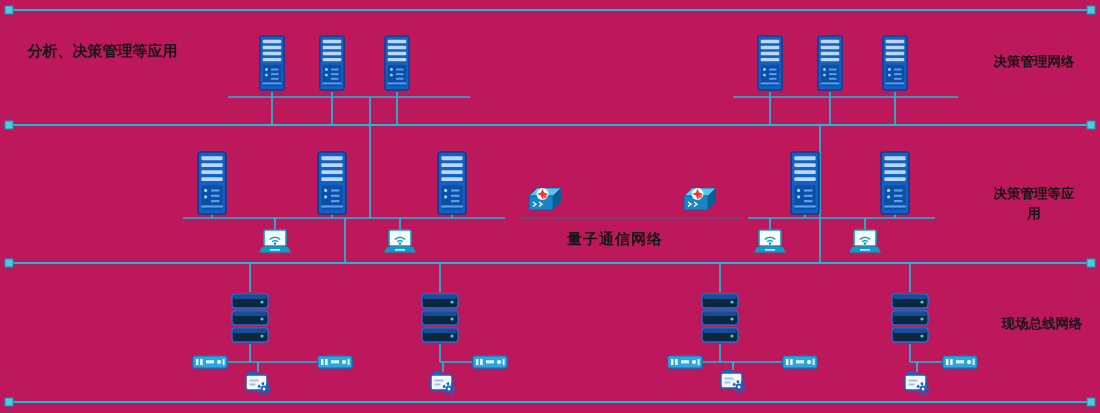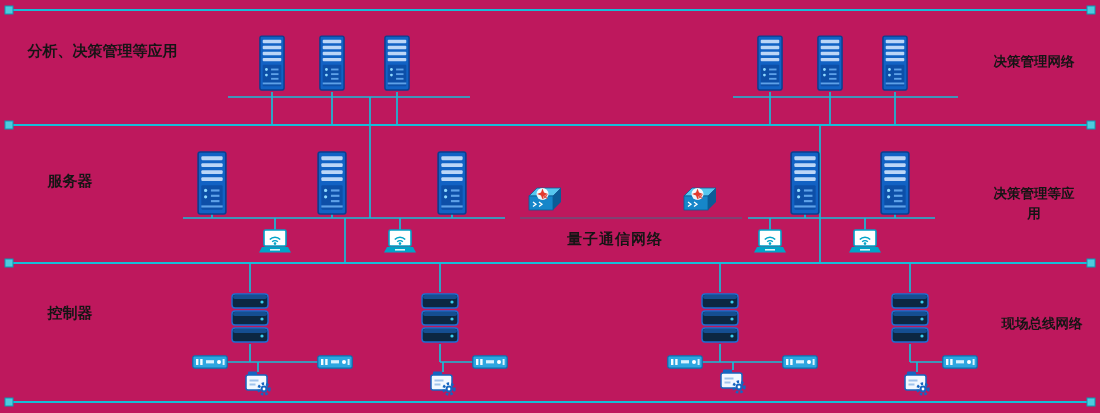--- a/index.html
+++ b/index.html
@@ -148,21 +148,20 @@
       </svg></div>
   <div class="icon" style="left:817px;top:34px"><svg width="26" height="58">
         <use href="#sym-server"></use>
       </svg></div>
   <div class="icon" style="left:882px;top:34px"><svg width="26" height="58">
         <use href="#sym-server"></use>
       </svg></div>
 
   <div class="label rgt" style="left:990px;top:52px;width:88px">决策管理网络</div>
 
-  <div class="label lft" style="left:28px;top:170px;width:84px">服务器</div>
 
   <div class="icon" style="left:197px;top:151px"><svg width="30" height="64">
         <use href="#sym-server"></use>
       </svg></div>
   <div class="icon" style="left:317px;top:151px"><svg width="30" height="64">
         <use href="#sym-server"></use>
       </svg></div>
   <div class="icon" style="left:437px;top:151px"><svg width="30" height="64">
         <use href="#sym-server"></use>
       </svg></div>
@@ -191,21 +190,20 @@
       </svg></div>
   <div class="icon" style="left:849px;top:229px"><svg width="32" height="26">
         <use href="#sym-laptop"></use>
       </svg></div>
   <div class="icon" style="left:880px;top:151px"><svg width="30" height="64">
         <use href="#sym-server"></use>
       </svg></div>
 
   <div class="label rgt" style="left:990px;top:184px;width:88px">决策管理等应用</div>
 
-  <div class="label lft" style="left:28px;top:302px;width:84px">控制器</div>
 
   <div class="icon" style="left:230px;top:292px"><svg width="40" height="52">
         <use href="#sym-stack"></use>
       </svg></div>
   <div class="icon" style="left:420px;top:292px"><svg width="40" height="52">
         <use href="#sym-stack"></use>
       </svg></div>
   <div class="icon" style="left:700px;top:292px"><svg width="40" height="52">
         <use href="#sym-stack"></use>
       </svg></div>

